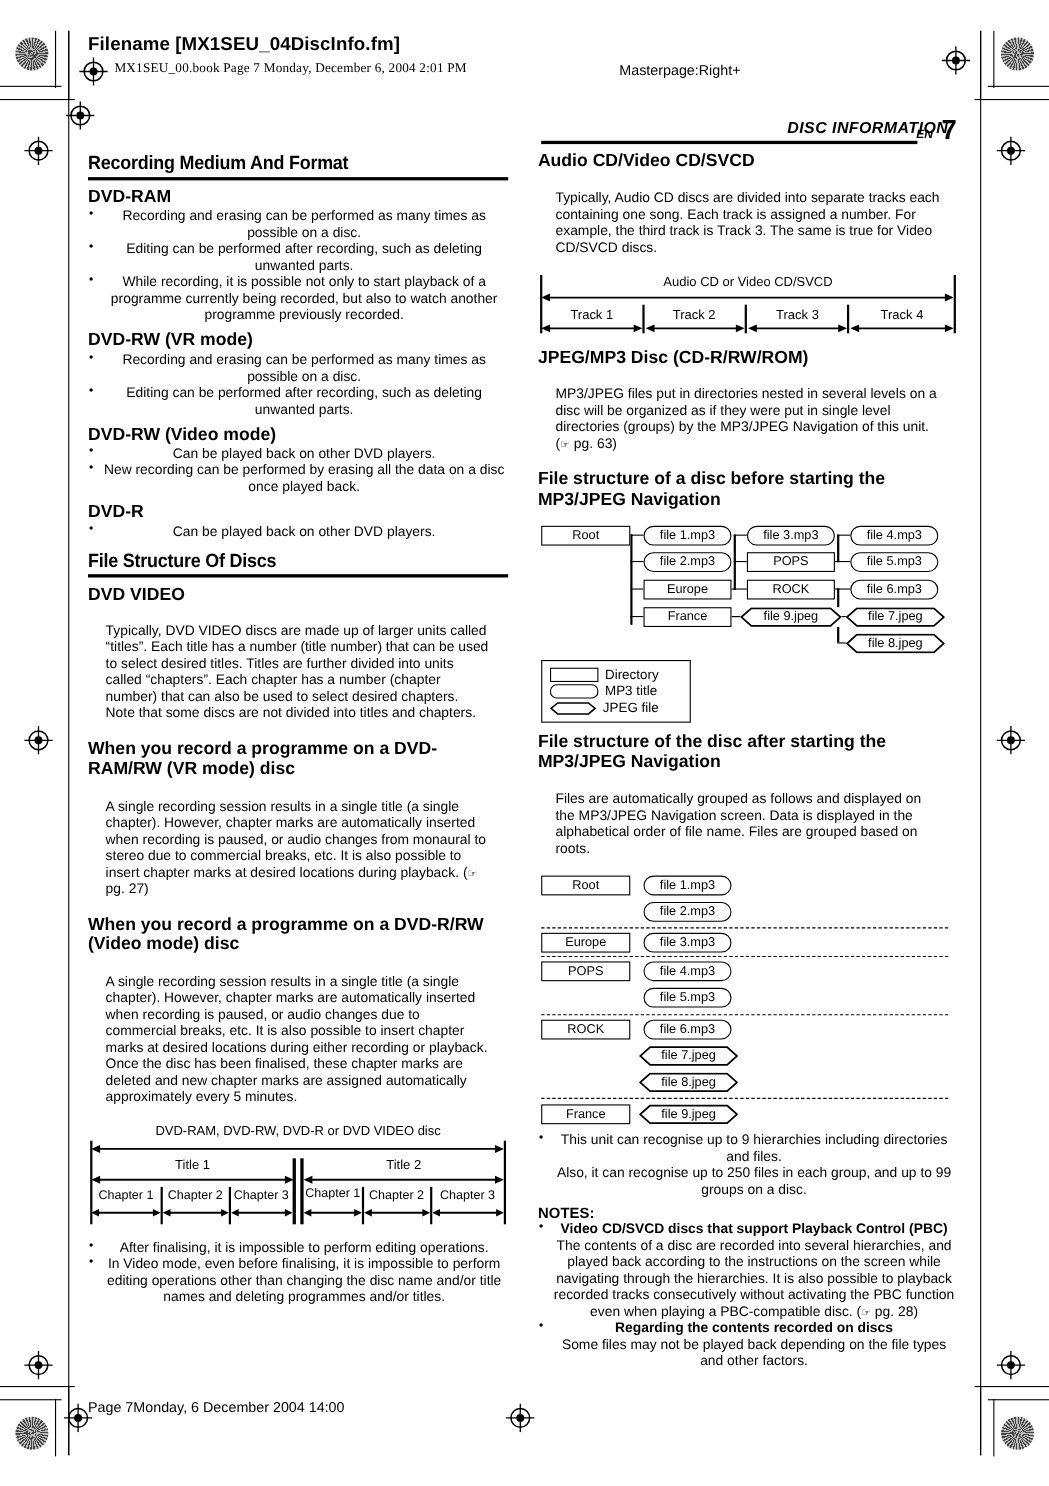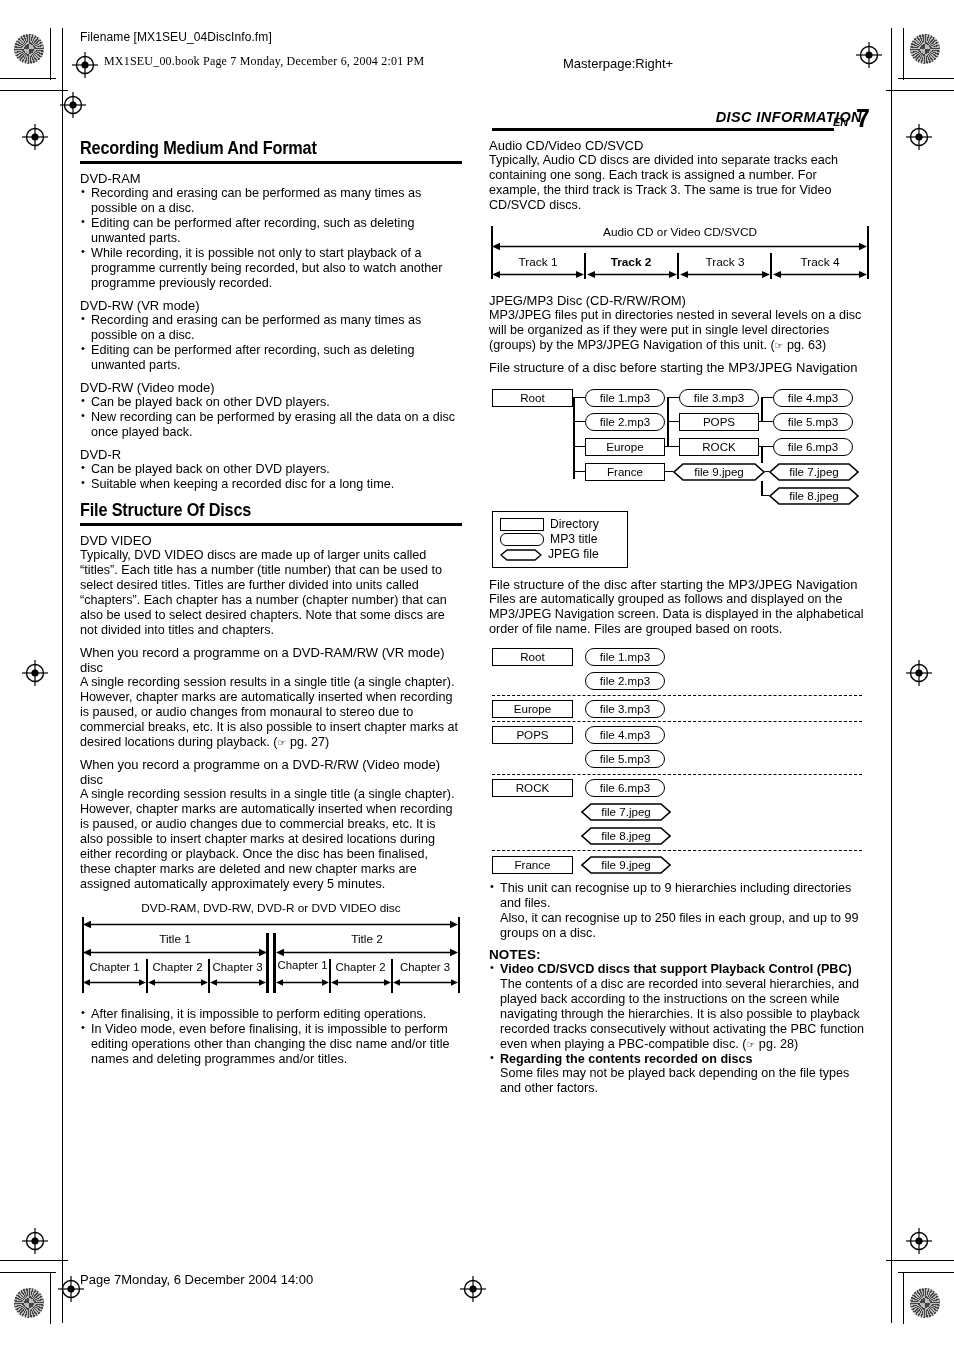--- a/index.html
+++ b/index.html
@@ -11,21 +11,21 @@
   .page{position:absolute;left:0;top:0;width:954px;height:1351px;}
 
   
   .regmark{position:absolute;width:26px;height:26px;}
   .regmark svg{display:block;}
   .dotmark{position:absolute;width:30px;height:30px;border-radius:50%;
            background:repeating-conic-gradient(#444 0 6deg,#bbb 6deg 12deg);}
   .cropline{position:absolute;background:#000;}
 
   
-  .fname{position:absolute;left:80px;top:30px;font-size:12px;letter-spacing:0.1px;}
+  .fname{position:absolute;left:80px;top:30px;font-size:17px;letter-spacing:0.1px;font-weight:bold;}
   .bookline{position:absolute;left:104px;top:54px;font-size:12px;
             font-family:"Liberation Serif", serif;letter-spacing:.2px;}
   .masterpage{position:absolute;left:563px;top:56px;font-size:13px;}
 
   
   .runhead{position:absolute;left:492px;top:108px;width:370px;text-align:right;}
   .runhead .rh-t{font-size:14.5px;font-weight:bold;font-style:italic;letter-spacing:.4px;}
   .rulehead{position:absolute;left:492px;top:128px;width:342px;height:2.5px;background:#000;}
   .en-lbl{position:absolute;left:833px;top:116px;font-size:11px;font-weight:bold;font-style:italic;}
   .pgnum{position:absolute;left:856px;top:104px;font-size:25px;font-weight:bold;}
@@ -34,25 +34,25 @@
   .col{position:absolute;width:382px;}
   .col-l{left:80px;top:138px;}
   .col-r{left:489px;top:138px;}
 
   h2.sect{
     font-size:17.5px;font-weight:bold;margin:0 0 2px 0;
     letter-spacing:-0.2px;font-stretch:condensed;
     transform:scaleX(.93);transform-origin:left center;
   }
   .sect-rule{height:2.5px;background:#000;margin:1px 0 7px 0;}
-  h3.sub{font-size:13px;font-weight:normal;margin:7px 0 0 0;line-height:1.17;}
+  h3.sub{font-size:16px;font-weight:bold;margin:7px 0 0 0;line-height:1.17;}
   h3.sub.first{margin-top:0;}
-  p.body{font-size:12.6px;margin:0;line-height:1.19;}
+  p.body{font-size:12.6px;margin:16px;line-height:1.19;}
   ul.b{list-style:none;margin:0;padding:0;}
-  ul.b li{font-size:12.6px;line-height:1.19;padding-left:11px;position:relative;margin:0;}
+  ul.b li{font-size:12.6px;line-height:1.19;padding-left:11px;position:relative;margin:0;text-align:center;}
   ul.b li::before{content:"\2022";position:absolute;left:1px;top:-1px;font-size:11px;}
   .sp7{height:8px;}
   .ptr{font-family:"DejaVu Sans",sans-serif;font-size:10px;}
 
   
   .bardiag{position:relative;margin:7px 0 6px 0;}
   .bd-cap{font-size:11.8px;text-align:center;}
   .bd-rowlbl{font-size:11.8px;text-align:center;}
   .vline{position:absolute;background:#000;}
   .arrowseg{position:absolute;height:11px;}
@@ -237,21 +237,20 @@
 
     <h3 class="sub">DVD-RW (Video mode)</h3>
     <ul class="b">
       <li>Can be played back on other DVD players.</li>
       <li>New recording can be performed by erasing all the data on a disc once played back.</li>
     </ul>
 
     <h3 class="sub">DVD-R</h3>
     <ul class="b">
       <li>Can be played back on other DVD players.</li>
-      <li>Suitable when keeping a recorded disc for a long time.</li>
     </ul>
 
     <div class="sp7"></div>
     <h2 class="sect">File Structure Of Discs</h2>
     <div class="sect-rule"></div>
 
     <h3 class="sub first">DVD VIDEO</h3>
     <p class="body">Typically, DVD VIDEO discs are made up of larger units called “titles”. Each title has a number (title number) that can be used to select desired titles. Titles are further divided into units called “chapters”. Each chapter has a number (chapter number) that can also be used to select desired chapters. Note that some discs are not divided into titles and chapters.</p>
 
     <h3 class="sub">When you record a programme on a DVD-RAM/RW (VR mode) disc</h3>
@@ -370,21 +369,21 @@
 
       <div class="arrowseg" style="left:3px;top:16px;width:375px;">
         <svg width="375" height="11" viewBox="0 0 375 11">
             <line x1="5" y1="5.5" x2="370" y2="5.5" stroke="#000" stroke-width="1.6"></line>
             <polygon points="0,5.5 8,1.8 8,9.2" fill="#000"></polygon>
             <polygon points="375,5.5 367,1.8 367,9.2" fill="#000"></polygon>
           </svg>
       </div>
 
       <div class="bd-rowlbl" style="position:absolute;left:3px;top:30px;width:92px;">Track 1</div>
-      <div class="bd-rowlbl" style="position:absolute;left:98px;top:30px;width:88px;font-weight:bold;">Track 2</div>
+      <div class="bd-rowlbl" style="position:absolute;left:98px;top:30px;width:88px;">Track 2</div>
       <div class="bd-rowlbl" style="position:absolute;left:191px;top:30px;width:90px;">Track 3</div>
       <div class="bd-rowlbl" style="position:absolute;left:284px;top:30px;width:94px;">Track 4</div>
 
       <div class="arrowseg" style="left:3px;top:44px;width:92px;">
         <svg width="92" height="11" viewBox="0 0 92 11">
             <line x1="5" y1="5.5" x2="88" y2="5.5" stroke="#000" stroke-width="1.6"></line>
             <polygon points="0,5.5 8,2 8,9" fill="#000"></polygon>
             <polygon points="92,5.5 84,2 84,9" fill="#000"></polygon>
           </svg>
       </div>

